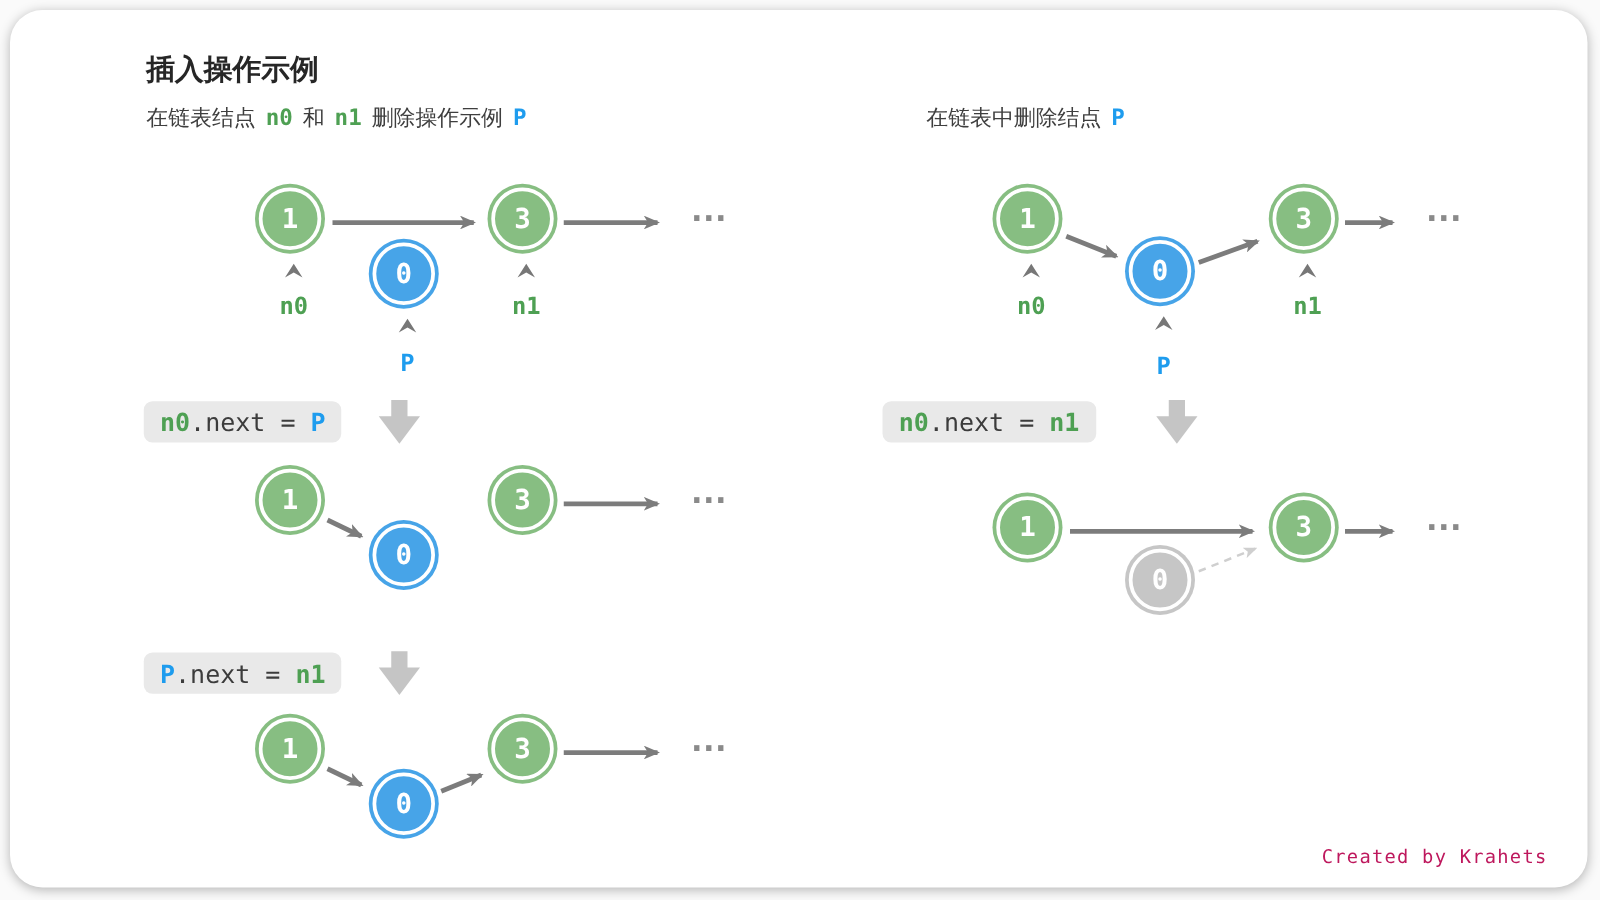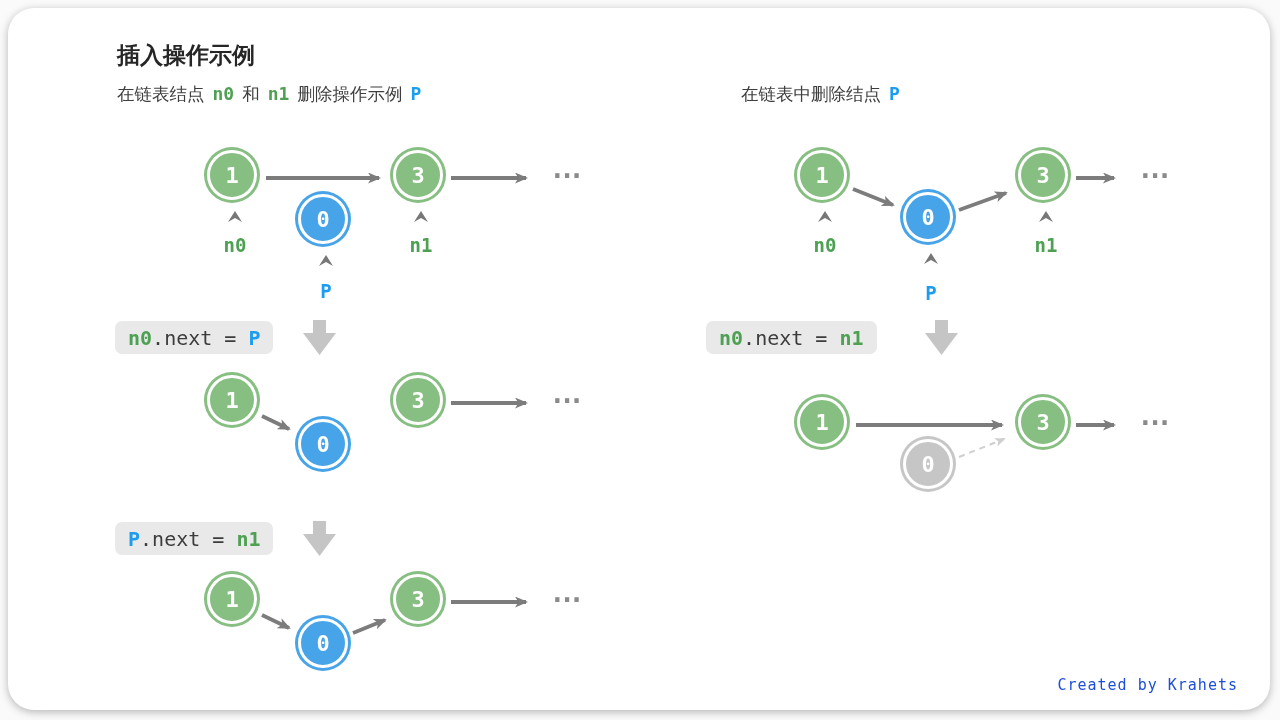--- a/index.html
+++ b/index.html
@@ -60,21 +60,21 @@
     display:flex;align-items:center;padding:0 13px;
     font-family:"DejaVu Sans Mono","Liberation Mono",monospace;
     font-size:20px;color:#3c3c3c;white-space:pre;
   }
   .codebox .seg-green{color:#4ea053;font-weight:bold;}
   .codebox .seg-blue{color:#1e9cee;font-weight:bold;}
 
   .footer{
     position:absolute;right:42px;top:676px;
     font-family:"DejaVu Sans Mono","Liberation Mono",monospace;
-    font-size:15px;color:#1d4ed8;letter-spacing:1px;
+    font-size:15px;color:#be185d;letter-spacing:1px;
   }
 </style>
 </head>
 <body>
 
 <div class="card"></div>
 
 <div class="layer">
 
   <svg class="overlay" width="1280" height="720" viewBox="0 0 1280 720">

